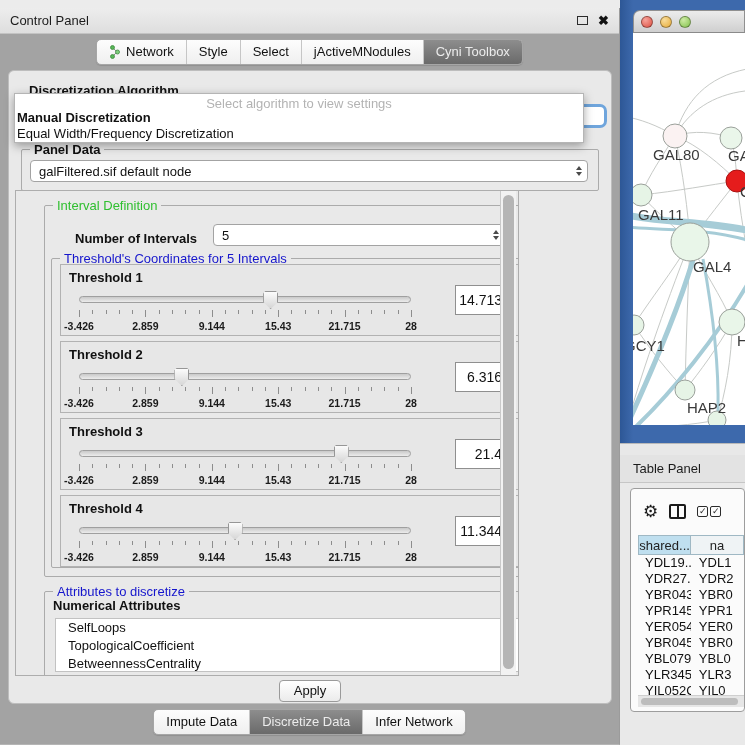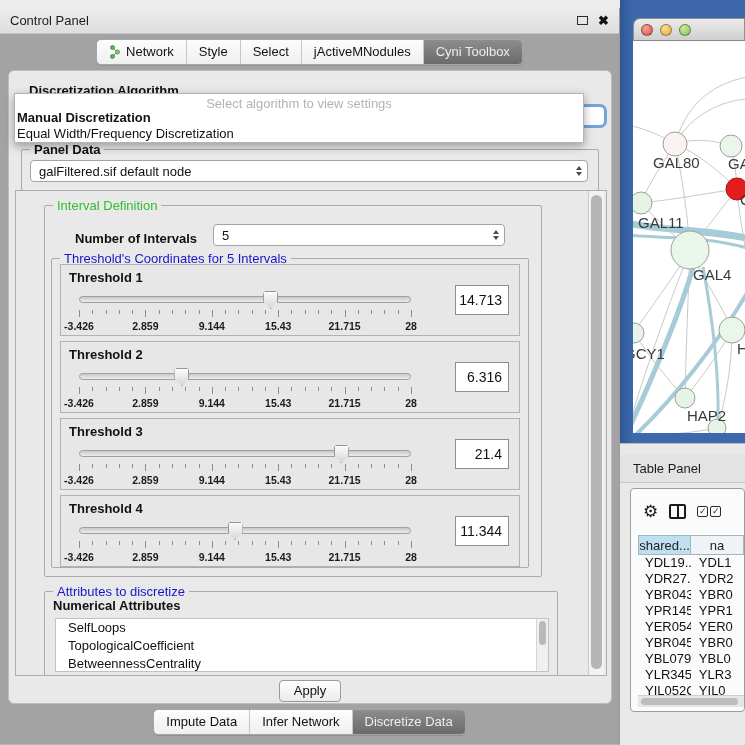--- a/index.html
+++ b/index.html
@@ -54,21 +54,21 @@
 
   .tabledata-group { left:12px; top:78px; width:578px; height:42px; }
   .combo { background:#fff; border:1px solid #a3a3a3; border-radius:4px; height:22px;
     display:flex; align-items:center; font-size:13px; color:#111; padding-left:8px; position:relative; cursor:pointer; }
   .combo .arrows { position:absolute; right:5px; top:0; bottom:0; display:flex; flex-direction:column;
     justify-content:center; gap:2px; }
   .combo .arrows .up { width:0; height:0; border-left:3.5px solid transparent; border-right:3.5px solid transparent; border-bottom:4.5px solid #4a4a4a; }
   .combo .arrows .dn { width:0; height:0; border-left:3.5px solid transparent; border-right:3.5px solid transparent; border-top:4.5px solid #4a4a4a; }
   .tabledata-combo { position:absolute; left:8px; top:10px; right:10px; }
 
-  .viewport { position:absolute; left:6px; top:119px; width:592px; height:486px;
+  .viewport { position:absolute; left:6px; top:119px; width:504px; height:486px;
     border:1px solid #adadad; background:#e9e9e9; overflow:hidden; }
   .vscroll { position:absolute; right:2px; top:0; bottom:0; width:16px; background:#f2f2f2;
     border-left:1px solid #c9c9c9; }
   .vscroll .thumb { position:absolute; left:2px; right:2px; top:4px; bottom:6px; background:#b5b5b5; border-radius:6px; }
 
   .interval-group { left:28px; top:14px; width:498px; height:372px; border:1px solid #ababab; border-radius:2px; position:absolute; }
   .noi-row { position:absolute; left:0; top:18px; width:100%; display:flex; align-items:flex-end; }
   .noi-label { font-size:13px; font-weight:bold; color:#111; margin-left:30px; }
   .noi-combo { margin-left:16px; width:292px; }
 
@@ -95,21 +95,21 @@
   .list-scroll { position:absolute; right:0; top:0; bottom:0; width:12px; background:#f0f0f0; border-left:1px solid #d5d5d5; }
   .list-scroll .thumb { position:absolute; left:2px; right:2px; top:2px; height:46%; background:#b9b9b9; border-radius:5px; }
 
   .apply-btn { position:absolute; left:50%; transform:translateX(-50%); top:609px; width:62px; height:22px;
     background:linear-gradient(#ffffff,#ebebeb); border:1px solid #9a9a9a; border-radius:4px;
     font-size:13px; color:#111; text-align:center; line-height:20px; cursor:pointer; }
 
   
   #right-panel { position:absolute; left:620px; top:0; width:125px; height:745px; background:#3d69ac; }
   .desk-strip { position:absolute; left:0; top:0; width:13px; height:443px; background:linear-gradient(90deg,#2d5796,#3d69ac); }
-  .net-window { position:absolute; left:13px; top:18px; width:112px; height:415px; }
+  .net-window { position:absolute; left:13px; top:10px; width:112px; height:415px; }
   .net-titlebar { position:absolute; left:0; top:0; right:0; height:23px;
     background:linear-gradient(#ececec,#cfcfcf); border:1px solid #909090; border-bottom:1px solid #8a8a8a;
     border-top-left-radius:7px; display:flex; align-items:center; padding-left:7px; gap:7px; }
   .light { width:12px; height:12px; border-radius:50%; border:1px solid rgba(0,0,0,.35); cursor:pointer; }
   .net-canvas { position:absolute; left:0; top:23px; width:112px; height:392px; background:#fff; overflow:hidden; }
   .net-canvas svg { display:block; }
 
   .belt { position:absolute; left:0; top:443px; width:125px; height:12px; background:#e8e8e8; border-top:1px solid #b9b9b9; }
   .tp-bar { position:absolute; left:0; top:455px; width:125px; height:28px; background:#e3e3e3; border-bottom:1px solid #c6c6c6;
     display:flex; align-items:center; padding-left:13px; }
@@ -404,25 +404,25 @@
       </div>
 
       <div class="apply-btn">Apply</div>
     </div>
 
     <div class="tabbar" id="bottom-tabs">
         <div class="seg">
           <div class="tab">
             <span>Impute Data</span>
           </div>
+          <div class="tab selected">
+            <span>Discretize Data</span>
+          </div>
           <div class="tab">
             <span>Infer Network</span>
-          </div>
-          <div class="tab selected">
-            <span>Discretize Data</span>
           </div>
         </div>
       </div>
   </div>
 
   <div id="right-panel">
     <div class="desk-strip"></div>
 
     <div class="net-window">
       <div class="net-titlebar">

